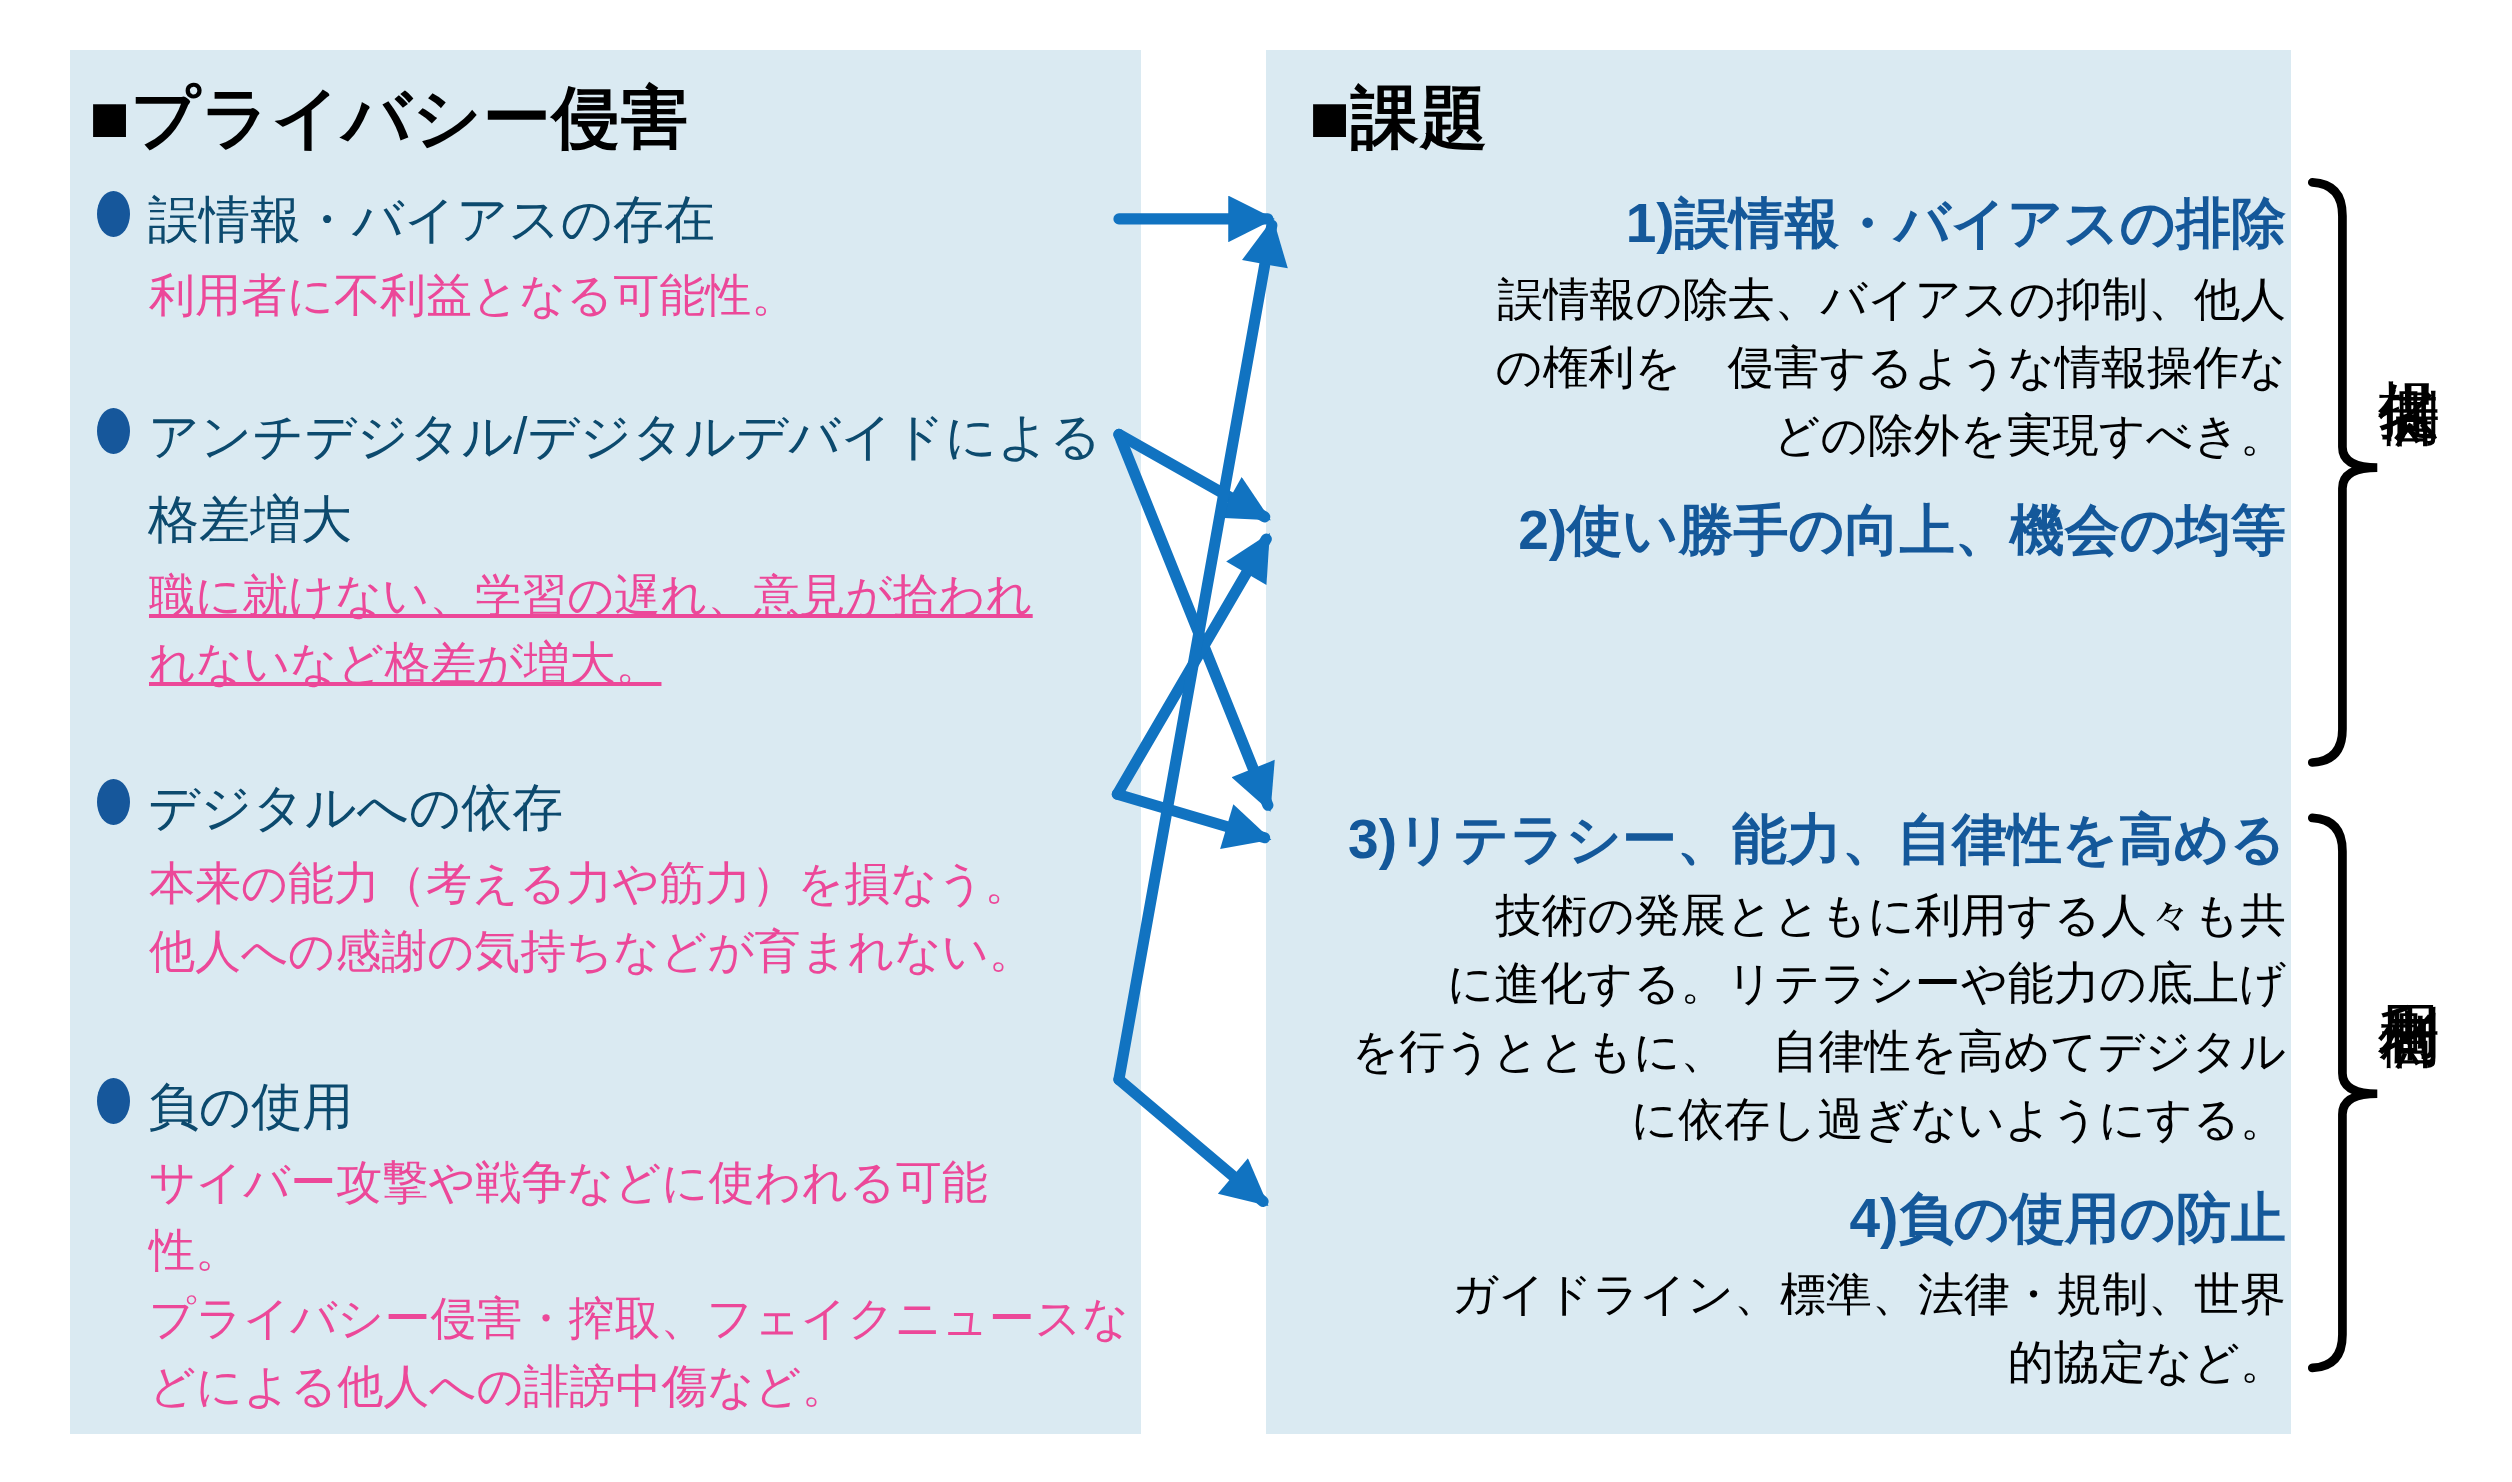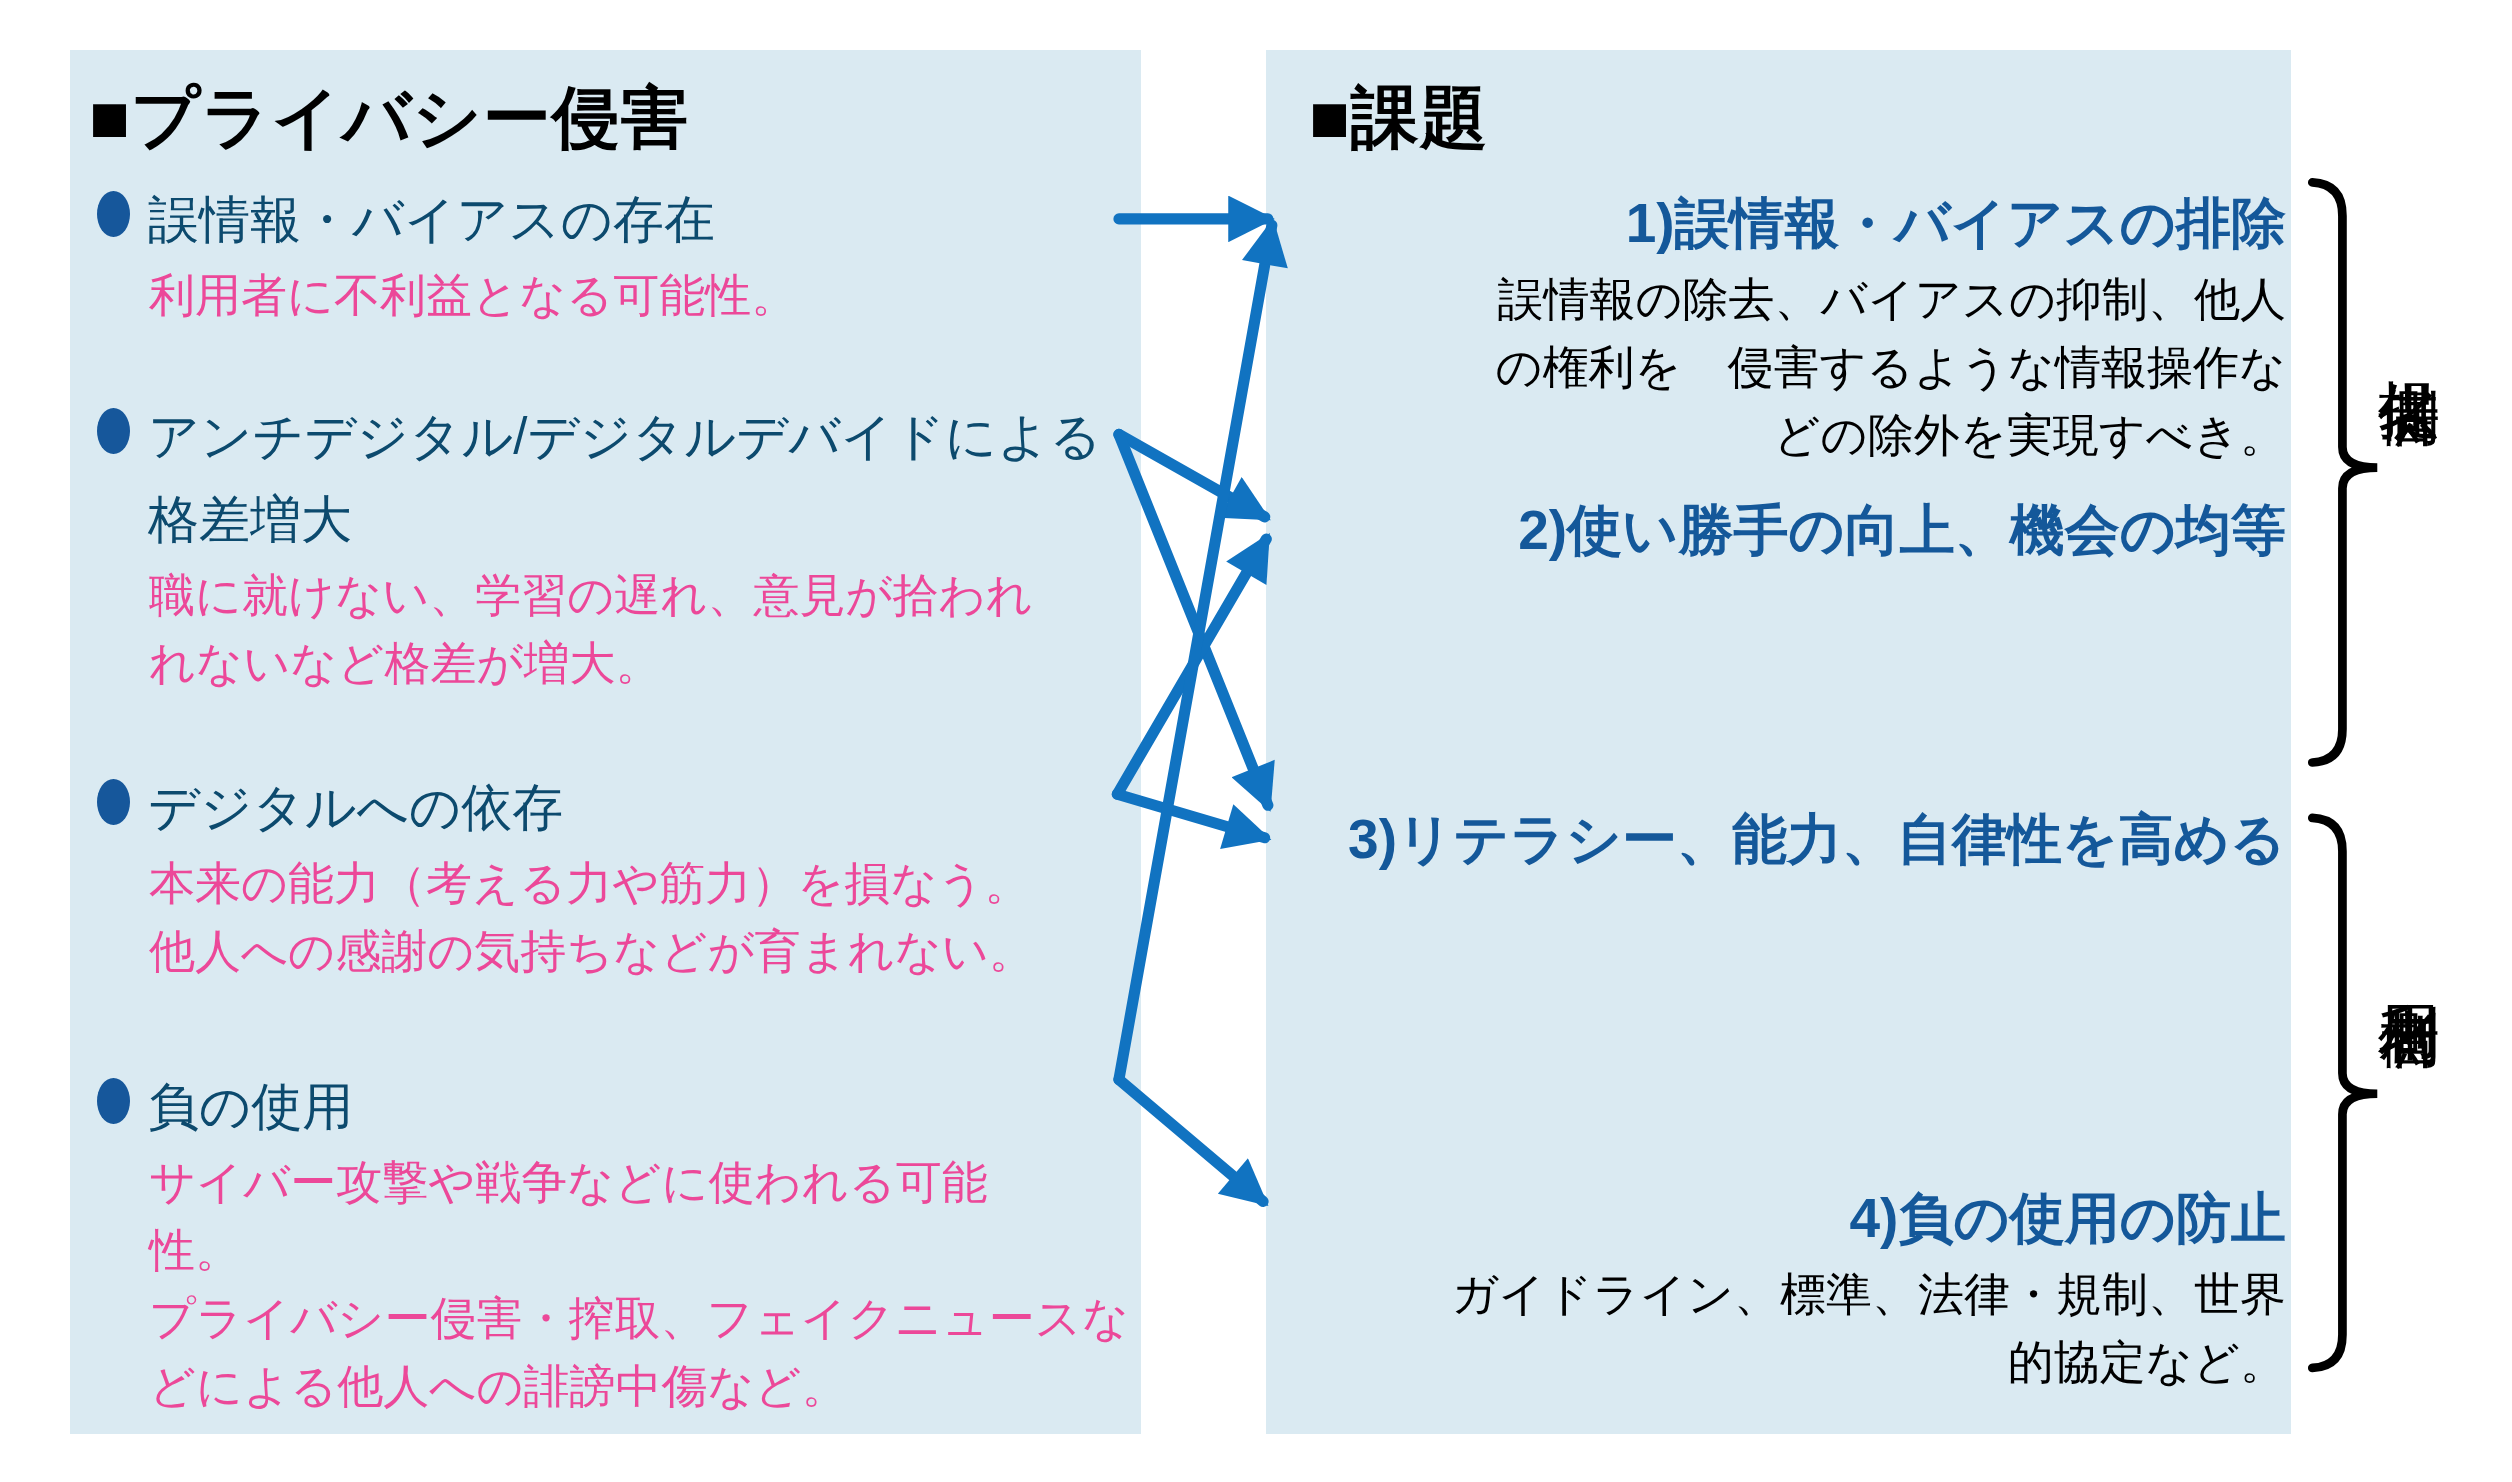--- a/index.html
+++ b/index.html
@@ -13,21 +13,21 @@
   .panel-title.lt{left:89px;}
   .panel-title.rt{left:1281px;margin-left:28px;}
 
   .lb{position:absolute;left:97px;width:1040px;display:flex;align-items:flex-start;}
   .lb .dotcol{flex:0 0 51px;}
   .lb .dot{width:33px;height:46px;border-radius:50%;background:#16579b;margin-top:12.7px;}
   .lb .lhead{font-size:51px;line-height:83px;color:#0c4a6e;white-space:pre-line;}
   .lbody{position:absolute;left:149px;width:991px;font-size:46px;line-height:68px;
          color:#ec4899;white-space:pre-line;}
   .ln1{top:178px;} .ln1b{top:261px;}
-  .ln2{top:395px;} .ln2b{top:561px;}
+  .ln2{top:395px;} .ln2b{top:561px;text-decoration:underline;}
   .ln3{top:766px;} .ln3b{top:849px;}
   .ln4{top:1065px;} .ln4b{top:1148px;}
 
   .ri{position:absolute;left:1281px;width:1005px;text-align:right;}
   .ri .rhead{font-size:55px;line-height:84px;font-weight:bold;color:#14589a;white-space:nowrap;}
   .ri .rbody{margin-left:60px;font-size:46px;line-height:68px;color:#000;white-space:pre-line;}
   .ri1{top:181px;} .ri2{top:488px;} .ri3{top:797px;} .ri4{top:1176px;}
 
   .side-label{position:absolute;writing-mode:vertical-rl;text-orientation:upright;
               font-size:62px;line-height:63px;color:#000;letter-spacing:3.2px;}
@@ -87,20 +87,24 @@
   <div class="rhead">1)誤情報・バイアスの排除</div>
   <div class="rbody">誤情報の除去、バイアスの抑制、他人
 の権利を　侵害するような情報操作な
 どの除外を実現すべき。</div>
 </div>
 <div class="ri ri2">
   <div class="rhead">2)使い勝手の向上、機会の均等</div>
 </div>
 <div class="ri ri3">
   <div class="rhead">3)リテラシー、能力、自律性を高める</div>
+  <div class="rbody">技術の発展とともに利用する人々も共
+に進化する。リテラシーや能力の底上げ
+を行うとともに、　自律性を高めてデジタル
+に依存し過ぎないようにする。</div>
 </div>
 <div class="ri ri4">
   <div class="rhead">4)負の使用の防止</div>
   <div class="rbody">ガイドライン、標準、法律・規制、世界
 的協定など。</div>
 </div>
 
 <div class="side-label provider">提供者側</div>
 <div class="side-label user">利用者側</div>
 

